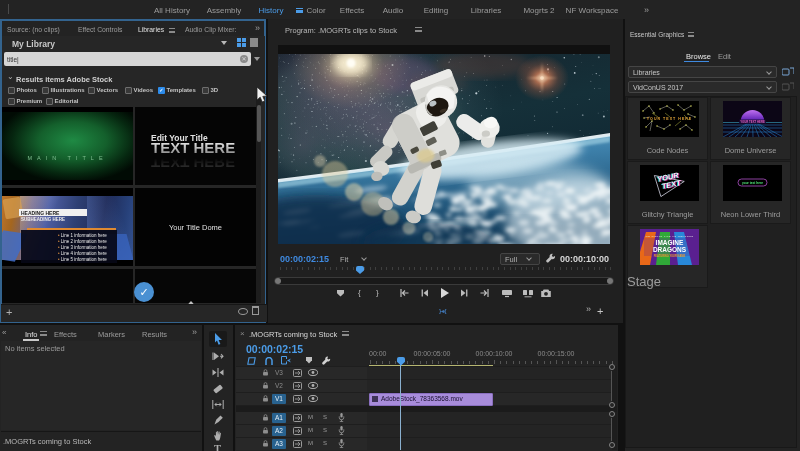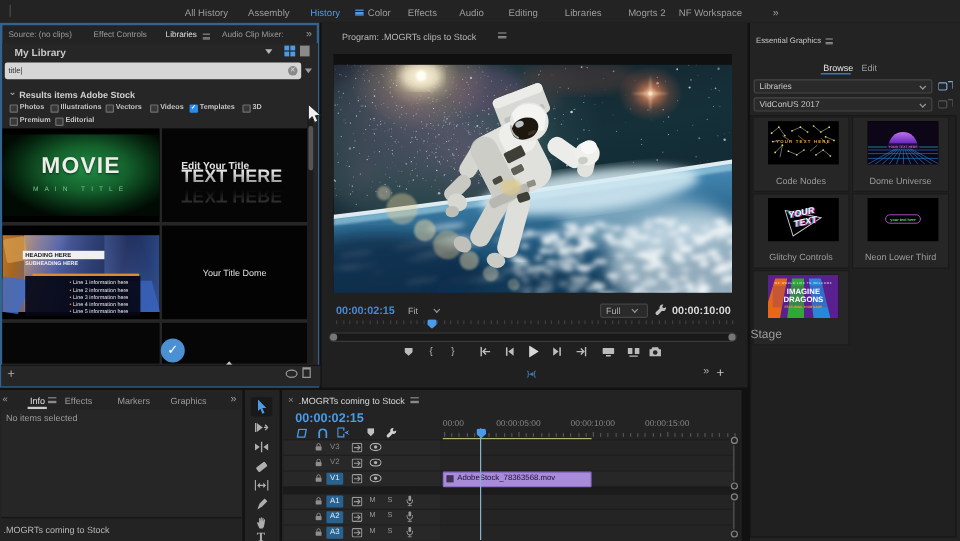--- a/index.html
+++ b/index.html
@@ -1512,21 +1512,20 @@
 <div class="abs" style="left:158px;top:87px;width:6.5px;height:6.5px;background:#2d8ceb;border-radius:1px;color:#fff;font-size:5px;line-height:6.5px;text-align:center;font-weight:bold;">✓</div>
 <div class="abs" style="left:166.5px;top:86.5px;font-size:6px;font-weight:bold;color:#c4c4c4;letter-spacing:0;white-space:nowrap;">Templates</div>
 <div class="abs" style="left:202px;top:87px;width:6.5px;height:6.5px;background:#383838;border:1px solid #6e6e6e;border-radius:1px;"></div>
 <div class="abs" style="left:210.5px;top:86.5px;font-size:6px;font-weight:bold;color:#c4c4c4;letter-spacing:0;white-space:nowrap;">3D</div>
 <div class="abs" style="left:8px;top:98px;width:6.5px;height:6.5px;background:#383838;border:1px solid #6e6e6e;border-radius:1px;"></div>
 <div class="abs" style="left:16.5px;top:97.5px;font-size:6px;font-weight:bold;color:#c4c4c4;letter-spacing:0;white-space:nowrap;">Premium</div>
 <div class="abs" style="left:46px;top:98px;width:6.5px;height:6.5px;background:#383838;border:1px solid #6e6e6e;border-radius:1px;"></div>
 <div class="abs" style="left:54.5px;top:97.5px;font-size:6px;font-weight:bold;color:#c4c4c4;letter-spacing:0;white-space:nowrap;">Editorial</div>
 <div class="abs" style="left:2px;top:107px;width:131px;height:78px;background:#000;overflow:hidden;">
     <div style="position:absolute;left:0;top:5px;width:100%;height:68px;background:radial-gradient(ellipse 75px 42px at 54% 42%, #1f8a44 0%, #14602c 45%, #062710 80%, #010b04 100%);"></div>
-    <div style="position:absolute;left:0;top:21px;width:100%;text-align:center;font-size:19px;font-weight:bold;color:#eeeee8;letter-spacing:1px;text-shadow:0 1px 2px rgba(0,0,0,0.6);">MOVIE</div>
     <div style="position:absolute;left:0;top:48px;width:100%;text-align:center;font-size:5.5px;color:#7fbe90;letter-spacing:5px;">MAIN TITLE</div>
   </div>
 <div class="abs" style="left:135px;top:107px;width:121px;height:78px;background:#050505;overflow:hidden;">
     <div style="position:absolute;left:16px;top:26px;font-size:8.5px;font-weight:bold;color:#e0e0e0;">Edit Your Title</div>
     <div style="position:absolute;left:16px;top:32px;font-size:15px;font-weight:bold;background:linear-gradient(#fbfbfb,#808080);-webkit-background-clip:text;background-clip:text;color:transparent;">TEXT HERE</div>
     <div style="position:absolute;left:16px;top:47px;font-size:15px;font-weight:bold;background:linear-gradient(#6a6a6a,transparent 75%);-webkit-background-clip:text;background-clip:text;color:transparent;transform:scaleY(-1);opacity:0.55;">TEXT HERE</div>
   </div>
 <div class="abs" style="left:2px;top:188px;width:131px;height:78px;background:#000;overflow:hidden;">
     <div style="position:absolute;left:0;top:8px;width:100%;height:64px;background:linear-gradient(100deg,#bd742c 0%,#a4661f 10%,#6f6180 22%,#4f5fa4 34%,#2e4074 54%,#1f2a56 74%,#27417a 90%,#345290 100%);"></div>
     <div style="position:absolute;left:18px;top:8px;width:45px;height:64px;background:linear-gradient(115deg,rgba(230,235,255,0.35),rgba(255,255,255,0) 55%);"></div>
@@ -1651,48 +1650,48 @@
       <g transform="rotate(-12 27 17)">
         <path d="M16 8 L44 20 L18 30 Z" fill="none" stroke="#d8d8e8" stroke-width="0.8" opacity="0.9"></path>
         <text x="18" y="15" font-size="7.5" fill="#20d8e8" font-weight="bold" font-style="italic" opacity="0.85" transform="translate(-1.0,0)">YOUR</text>
         <text x="21" y="23" font-size="7.5" fill="#20d8e8" font-weight="bold" font-style="italic" opacity="0.85" transform="translate(-1.0,0)">TEXT</text>
         <text x="18" y="15" font-size="7.5" fill="#e828a8" font-weight="bold" font-style="italic" opacity="0.85" transform="translate(1.0,0.5)">YOUR</text>
         <text x="21" y="23" font-size="7.5" fill="#e828a8" font-weight="bold" font-style="italic" opacity="0.85" transform="translate(1.0,0.5)">TEXT</text>
         <text x="18" y="15" font-size="7.5" fill="#f4f4f4" font-weight="bold" font-style="italic" opacity="1" transform="translate(0,0)">YOUR</text>
         <text x="21" y="23" font-size="7.5" fill="#f4f4f4" font-weight="bold" font-style="italic" opacity="1" transform="translate(0,0)">TEXT</text>
       </g>
     </svg></div>
-<div class="abs" style="left:627px;top:210px;width:81px;text-align:center;font-size:7.5px;color:#9c9c9c;white-space:nowrap;">Glitchy Controls</div>
+<div class="abs" style="left:627px;top:210px;width:81px;text-align:center;font-size:7.5px;color:#9c9c9c;white-space:nowrap;">Glitchy Triangle</div>
 <div class="abs" style="left:710px;top:161px;width:81px;height:63px;background:#262626;border:1px solid #1a1a1a;"></div>
 <div class="abs" style="left:723px;top:165px;width:59px;height:36px;background:#000;overflow:hidden;"><svg width="59" height="36" viewBox="0 0 59 36">
       <rect x="15" y="14" width="29" height="7" rx="3.5" fill="none" stroke="#b050c8" stroke-width="0.8"></rect>
       <text x="29.5" y="19" font-size="3.2" fill="#50e878" text-anchor="middle" font-weight="bold">your text here</text>
     </svg></div>
 <div class="abs" style="left:710px;top:210px;width:81px;text-align:center;font-size:7.5px;color:#9c9c9c;white-space:nowrap;">Neon Lower Third</div>
 <div class="abs" style="left:627px;top:225px;width:81px;height:63px;background:#262626;border:1px solid #1a1a1a;"></div>
 <div class="abs" style="left:640px;top:229px;width:59px;height:36px;background:#000;overflow:hidden;"><svg width="59" height="36" viewBox="0 0 59 36">
       <rect width="59" height="36" fill="#5a2090"></rect>
       <path d="M6 3 L16 3 L10 36 L-4 36 Z" fill="#e86818"></path>
       <path d="M20 3 L30 3 L30 36 L16 36 Z" fill="#30a838"></path>
       <path d="M34 3 L44 3 L52 36 L38 36 Z" fill="#2888d8"></path>
       <rect x="4" y="9" width="51" height="18" fill="rgba(90,32,144,0.25)"></rect>
       <text x="29.5" y="8" font-size="2.4" fill="#e8e8e8" text-anchor="middle" letter-spacing="0.5">WE WOULD LIKE TO WELCOME</text>
       <text x="29.5" y="16" font-size="6.5" fill="#fff" text-anchor="middle" font-weight="bold">IMAGINE</text>
       <text x="29.5" y="23" font-size="6.5" fill="#fff" text-anchor="middle" font-weight="bold">DRAGONS</text>
       <text x="29.5" y="28" font-size="2.6" fill="#f0a030" text-anchor="middle" font-weight="bold">FEATURING YOUR NAME</text>
     </svg></div>
-<div class="abs" style="left:598px;top:274px;width:81px;text-align:center;font-size:10px;color:#9c9c9c;white-space:nowrap;">Stage</div>
+<div class="abs" style="left:627px;top:274px;width:81px;font-size:13px;color:#9c9c9c;white-space:nowrap;">Stage</div>
 <div class="panel" style="left:0;top:325px;width:202px;height:126px;background:#232323;"></div>
 <div class="abs" style="left:2px;top:328px;font-size:8px;color:#9c9c9c;">«</div>
 <div class="abs" style="left:25px;top:330px;font-size:7.5px;color:#e0e0e0;">Info</div>
 <div class="abs" style="left:40px;top:331px;width:7px;height:5px;border-top:1px solid #8a8a8a;border-bottom:1px solid #8a8a8a;"></div>
 <div class="abs" style="left:40px;top:333.7px;width:7px;height:1px;background:#8a8a8a;"></div>
 <div class="abs" style="left:54px;top:330px;font-size:7.5px;color:#9c9c9c;">Effects</div>
 <div class="abs" style="left:98px;top:330px;font-size:7.5px;color:#9c9c9c;">Markers</div>
-<div class="abs" style="left:142px;top:330px;font-size:7.5px;color:#9c9c9c;">Graphics</div>
+<div class="abs" style="left:142px;top:330px;font-size:7.5px;color:#9c9c9c;">Results</div>
 <div class="abs" style="left:192px;top:327px;font-size:9px;color:#9c9c9c;">»</div>
 <div class="abs" style="left:23px;top:339px;width:16px;height:1.5px;background:#cacaca;"></div>
 <div class="abs" style="left:1px;top:341px;width:200px;height:89px;background:#262626;"></div>
 <div class="abs" style="left:5px;top:344px;font-size:7.5px;color:#9c9c9c;">No items selected</div>
 <div class="abs" style="left:1px;top:431px;width:200px;height:19px;background:#232323;border-top:1px solid #161616;"></div>
 <div class="abs" style="left:3px;top:437px;font-size:7.5px;color:#b8b8b8;">.MOGRTs coming to Stock</div>
 <div class="panel" style="left:204px;top:325px;width:29px;height:126px;background:#232323;"></div>
 <div class="abs" style="left:209px;top:331px;width:18px;height:16px;background:#191919;border-radius:2px;"></div>
 <svg class="abs" style="left:214px;top:333px;" width="9" height="12" viewBox="0 0 9 12">
     <path d="M1 0 L8 7 L4.6 7 L6.4 11 L4.6 11.8 L3 7.6 L1 9.6 Z" fill="#4b9ce8"></path>

